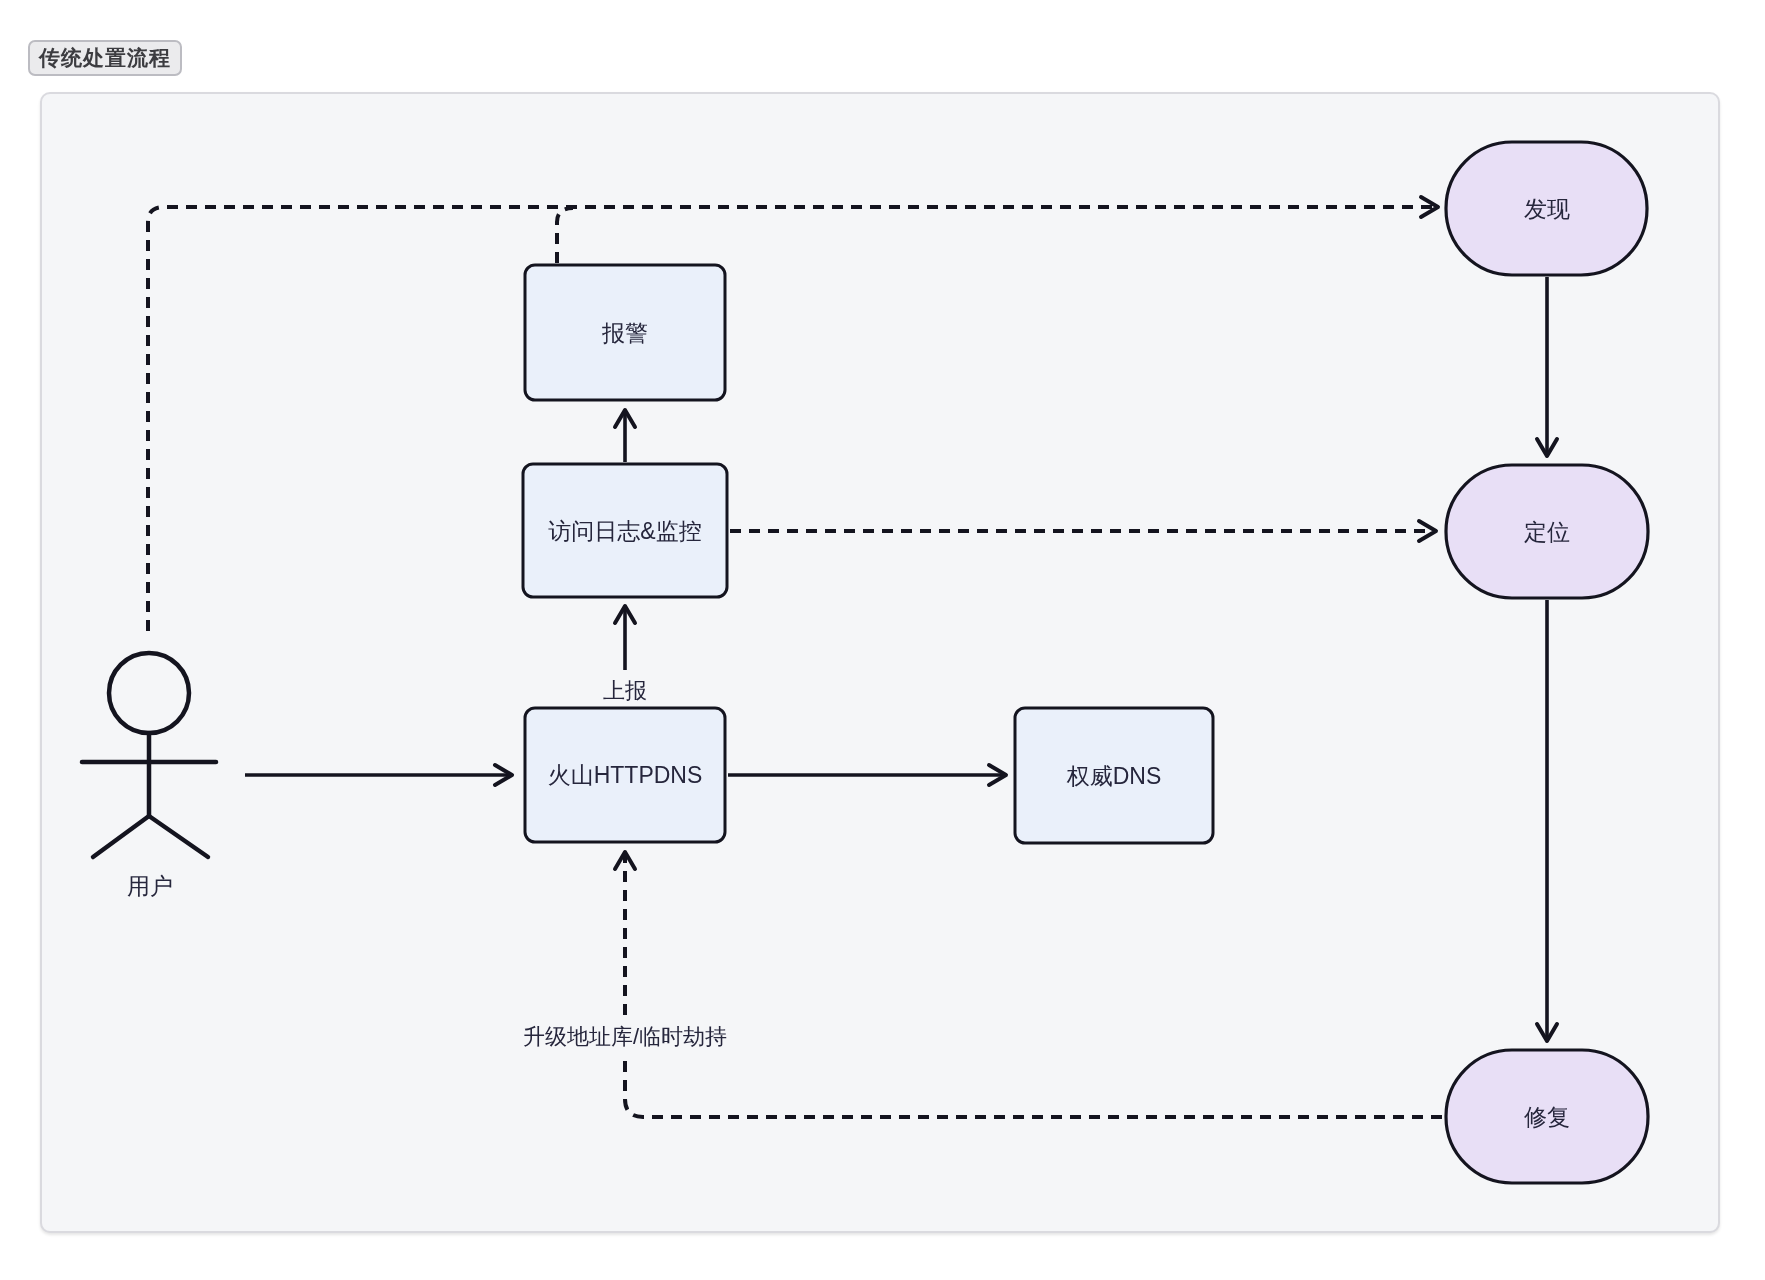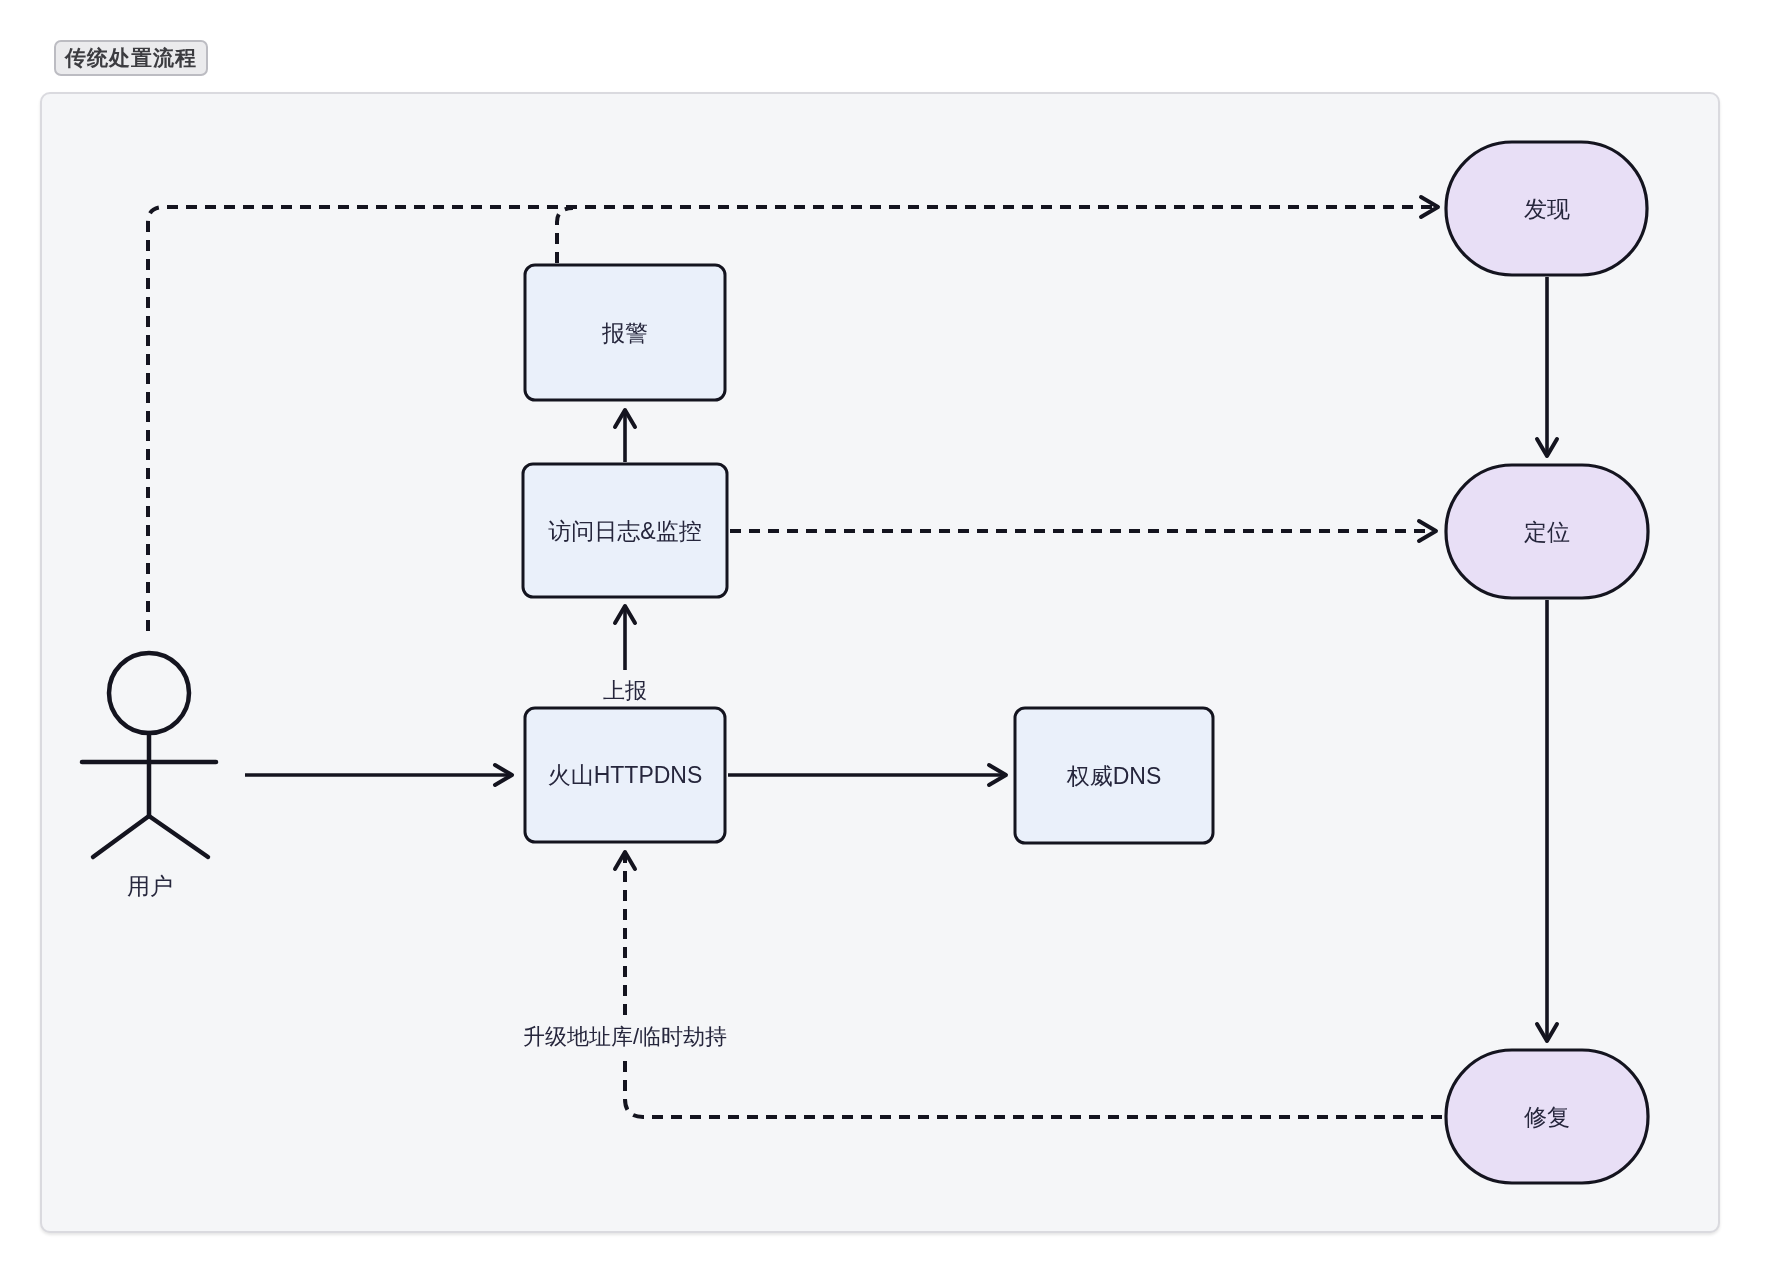--- a/index.html
+++ b/index.html
@@ -9,21 +9,21 @@
   html,body{margin:0;padding:0;}
   body{font-family:"Liberation Sans","DejaVu Sans",sans-serif;background:var(--page);}
   #page{position:relative;width:1765px;height:1280px;background:var(--page);overflow:hidden;}
   #diagram-canvas{
     position:absolute;left:40px;top:92px;width:1680px;height:1141px;
     background:var(--canvas);border:2px solid #DADADF;border-radius:10px;
     box-shadow:0 2px 3px rgba(0,0,0,0.10);
     box-sizing:border-box;
   }
   #title-badge{
-    position:absolute;left:54px;top:40px;
+    position:absolute;left:28px;top:40px;
     background:var(--badge-fill);border:2px solid var(--badge-border);border-radius:7px;
     padding:3px 9px;font-size:21px;font-weight:700;color:var(--badge-text);
     letter-spacing:1px;line-height:26px;
   }
   svg#diagram{position:absolute;left:0;top:0;width:1765px;height:1280px;}
   .edge{fill:none;stroke:var(--stroke);stroke-width:3.6px;}
   .edge.dashed{stroke-dasharray:11 8;stroke-width:4px;}
   .node-box{fill:var(--box-fill);stroke:var(--stroke);stroke-width:3px;}
   .node-stadium{fill:var(--stadium-fill);stroke:var(--stroke);stroke-width:3.2px;}
   .node-label{fill:var(--text);font-size:23px;text-anchor:middle;dominant-baseline:central;font-family:"Liberation Sans","DejaVu Sans",sans-serif;}

